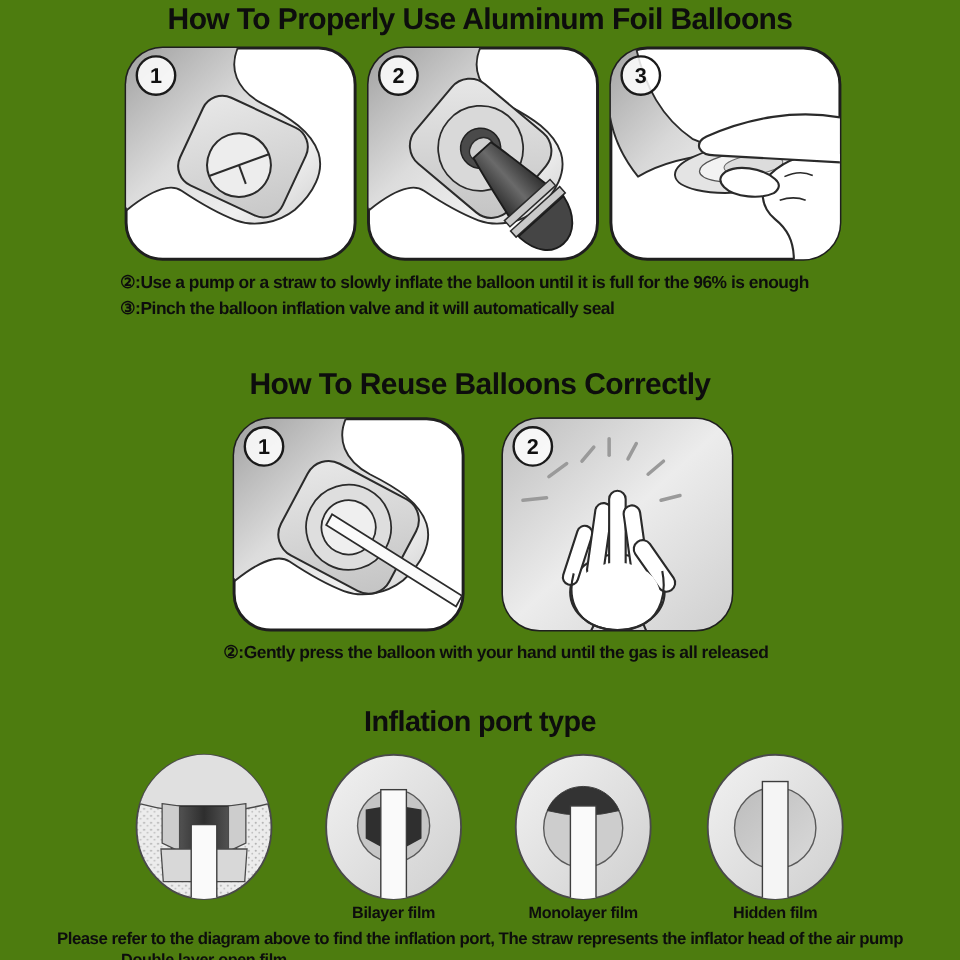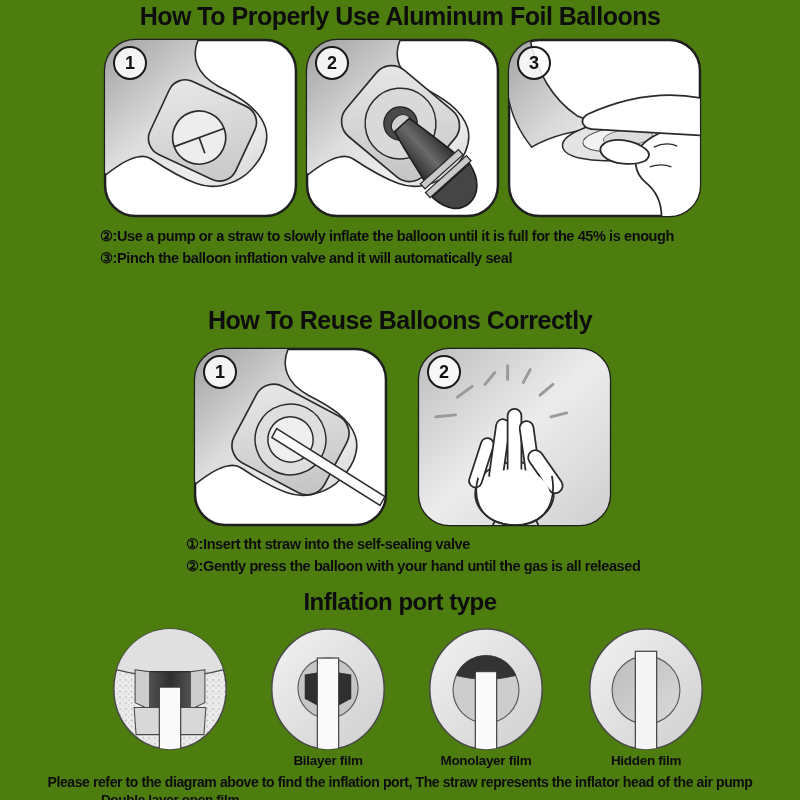--- a/index.html
+++ b/index.html
@@ -125,21 +125,21 @@
           <path d="M 198 62 C 160 55 120 62 84 78 Q 76 82 78 88 Q 81 94 91 94 C 122 96 160 98 198 100 Z"></path>
           <path d="M 150 112 Q 163 106 174 111" fill="none" stroke-width="1.3"></path>
           <path d="M 146 132 Q 158 128 168 132" fill="none" stroke-width="1.3"></path>
         </g>
       </g>
     </svg>
     <div class="badge">3</div>
   </div>
 
   <div class="steps" style="left:100px;top:226px">
-    <div>②:Use a pump or a straw to slowly inflate the balloon until it is full for the 45% is enough</div>
+    <div>②:Use a pump or a straw to slowly inflate the balloon until it is full for the 96% is enough</div>
     <div>③:Pinch the balloon inflation valve and it will automatically seal</div>
   </div>
 
   <div class="title" style="top:306px">How To Reuse Balloons Correctly</div>
 
   <div class="panel" style="left:192px;top:346px">
     <svg width="197" height="182" viewBox="0 0 200 185">
       <defs>
         <clipPath id="clipB1">
             <rect x="3" y="3" width="194" height="179" rx="31"></rect>
@@ -205,21 +205,20 @@
           <ellipse cx="100" cy="152" rx="36" ry="27" fill="#ffffff"></ellipse>
           <path d="M 63 134 C 57 156 66 172 80 178 C 94 184 112 184 124 176 C 136 168 142 152 138 132" fill="none" stroke="#2a2a2a" stroke-width="1.8"></path>
           <path d="M 80 178 L 77 184 M 122 177 L 125 184" fill="none" stroke="#2a2a2a" stroke-width="1.8"></path>
         </g>
       </g>
     </svg>
     <div class="badge">2</div>
   </div>
 
   <div class="steps" style="left:186px;top:534px">
-    <div>①:Insert tht straw into the self-sealing valve</div>
     <div>②:Gently press the balloon with your hand until the gas is all released</div>
   </div>
 
   <div class="title" style="top:588px;font-size:24px">Inflation port type</div>
 
   <div class="panel" style="left:107px;top:626px">
     <svg width="126" height="131" viewBox="0 0 130 135">
       <defs>
         <clipPath id="clipC1">
             <ellipse cx="65" cy="65" rx="58" ry="62"></ellipse>

